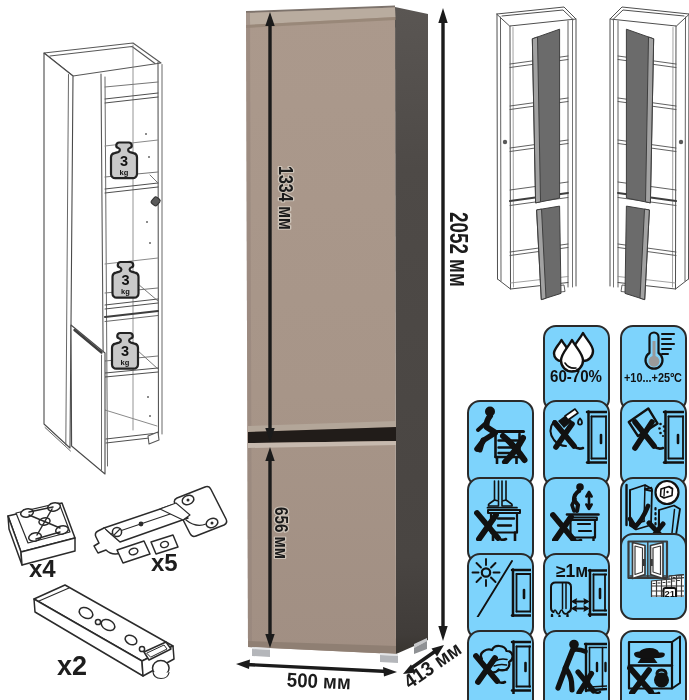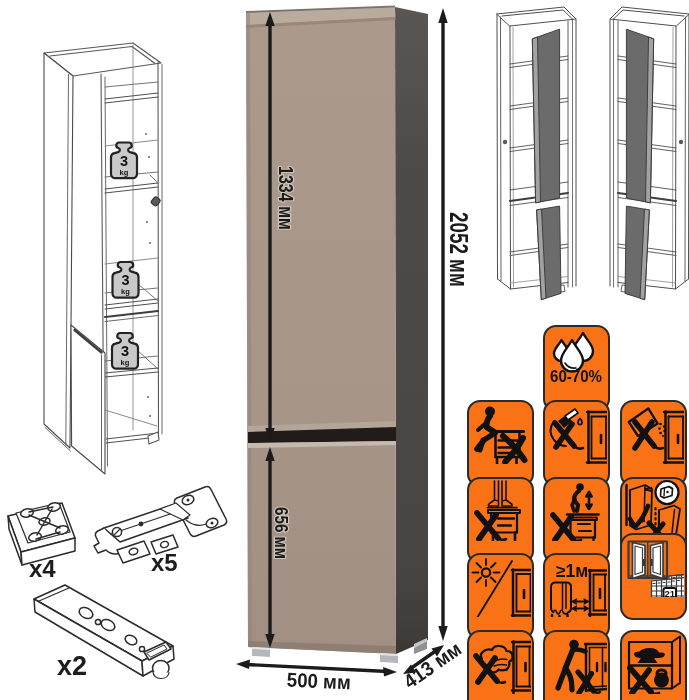--- a/index.html
+++ b/index.html
@@ -1,18 +1,18 @@
 <!DOCTYPE html>
 <html><head>
 <meta charset="utf-8">
 <style>
   html,body{margin:0;padding:0;background:#fff;}
   #page{position:relative;width:689px;height:700px;background:#fff;overflow:hidden;
         font-family:"Liberation Sans", sans-serif;}
-  .tile{position:absolute;width:67px;height:87px;background:#f97316;border:2.4px solid #2a2a2a;
+  .tile{position:absolute;width:67px;height:87px;background:#7dd3fc;border:2.4px solid #2a2a2a;
         border-radius:13px;box-sizing:border-box;}
   .tile svg{position:absolute;left:0;top:0;}
 </style>
 </head>
 <body>
 <div id="page">
 
 <svg id="main" width="689" height="700" viewBox="0 0 689 700" style="position:absolute;left:0;top:0" fill="none" stroke-linecap="round" stroke-linejoin="round">
 
   <defs>
@@ -274,20 +274,34 @@
 
 <div class="tile" style="left:543px;top:325px;">
  <svg width="62" height="62" viewBox="0 0 62 62" fill="none" stroke="#111" stroke-width="2.4" stroke-linecap="round" stroke-linejoin="round">
   <path d="M38 6 c4 7.5 10 12 10 18 a10 10 0 0 1 -20 0 C28 18 34 13.5 38 6 z" fill="#fff"></path>
   <path d="M16.5 13 c3 5.5 7.5 9 7.5 13.5 a7.5 7.5 0 0 1 -15 0 C9 22 13.5 18.5 16.5 13 z" fill="#fff"></path>
   <path d="M27 13 c4.5 8.5 11 13.5 11 20.5 a11 11 0 0 1 -22 0 C16 26.5 22.5 21.5 27 13 z" fill="#fff"></path>
   <path d="M20 36 q4 6 11 5" stroke-width="1.6"></path>
   <text x="31" y="55" font-size="16.5" font-weight="bold" fill="#111" stroke="none" text-anchor="middle" font-family="&quot;Liberation Sans&quot;,sans-serif" textLength="52" lengthAdjust="spacingAndGlyphs">60-70%</text>
  </svg>
 </div>
+<div class="tile" style="left:620px;top:325px;">
+ <svg width="62" height="62" viewBox="0 0 62 62" fill="none" stroke="#111" stroke-width="2.2" stroke-linecap="round" stroke-linejoin="round">
+  <path d="M27.5 10 a4.5 4.5 0 0 1 9 0 v16 a8.5 8.5 0 1 1 -9 0 z"></path>
+  <path d="M30.5 14 v15 a5.5 5.5 0 1 0 3 0 V14 z" fill="#9a9a9a" stroke="none"></path>
+  <g stroke-width="2">
+   <line x1="40" y1="7" x2="52" y2="7"></line>
+   <line x1="40" y1="12" x2="49" y2="12"></line>
+   <line x1="40" y1="17" x2="52" y2="17"></line>
+   <line x1="40" y1="22" x2="49" y2="22"></line>
+   <line x1="40" y1="27" x2="46" y2="27"></line>
+  </g>
+  <text x="31" y="54.5" font-size="12.5" font-weight="bold" fill="#111" stroke="none" text-anchor="middle" font-family="&quot;Liberation Sans&quot;,sans-serif" textLength="58" lengthAdjust="spacingAndGlyphs">+10...+25ºC</text>
+ </svg>
+</div>
 <div class="tile" style="left:467px;top:400px;">
  <svg width="62" height="62" viewBox="0 0 62 62" fill="none" stroke="#111" stroke-linecap="round" stroke-linejoin="round">
   <circle cx="21" cy="9.5" r="5" fill="#111" stroke="none"></circle>
   <path d="M21 14 q-4 5 -3.5 11 l8.5 5.5" stroke-width="6"></path>
   <path d="M26 31 l-11 7 l-7 9" stroke-width="5.5"></path>
   <path d="M14 38 l-3 10" stroke-width="5"></path>
   <path d="M18 20 l-9 8" stroke-width="4"></path>
   <path d="M23.5 29.5 h31" stroke-width="3"></path>
   <path d="M26.5 32 v23 M50.5 32 v23" stroke-width="2.6"></path>
   <path d="M26.5 55 h24" stroke-width="2.4"></path>

